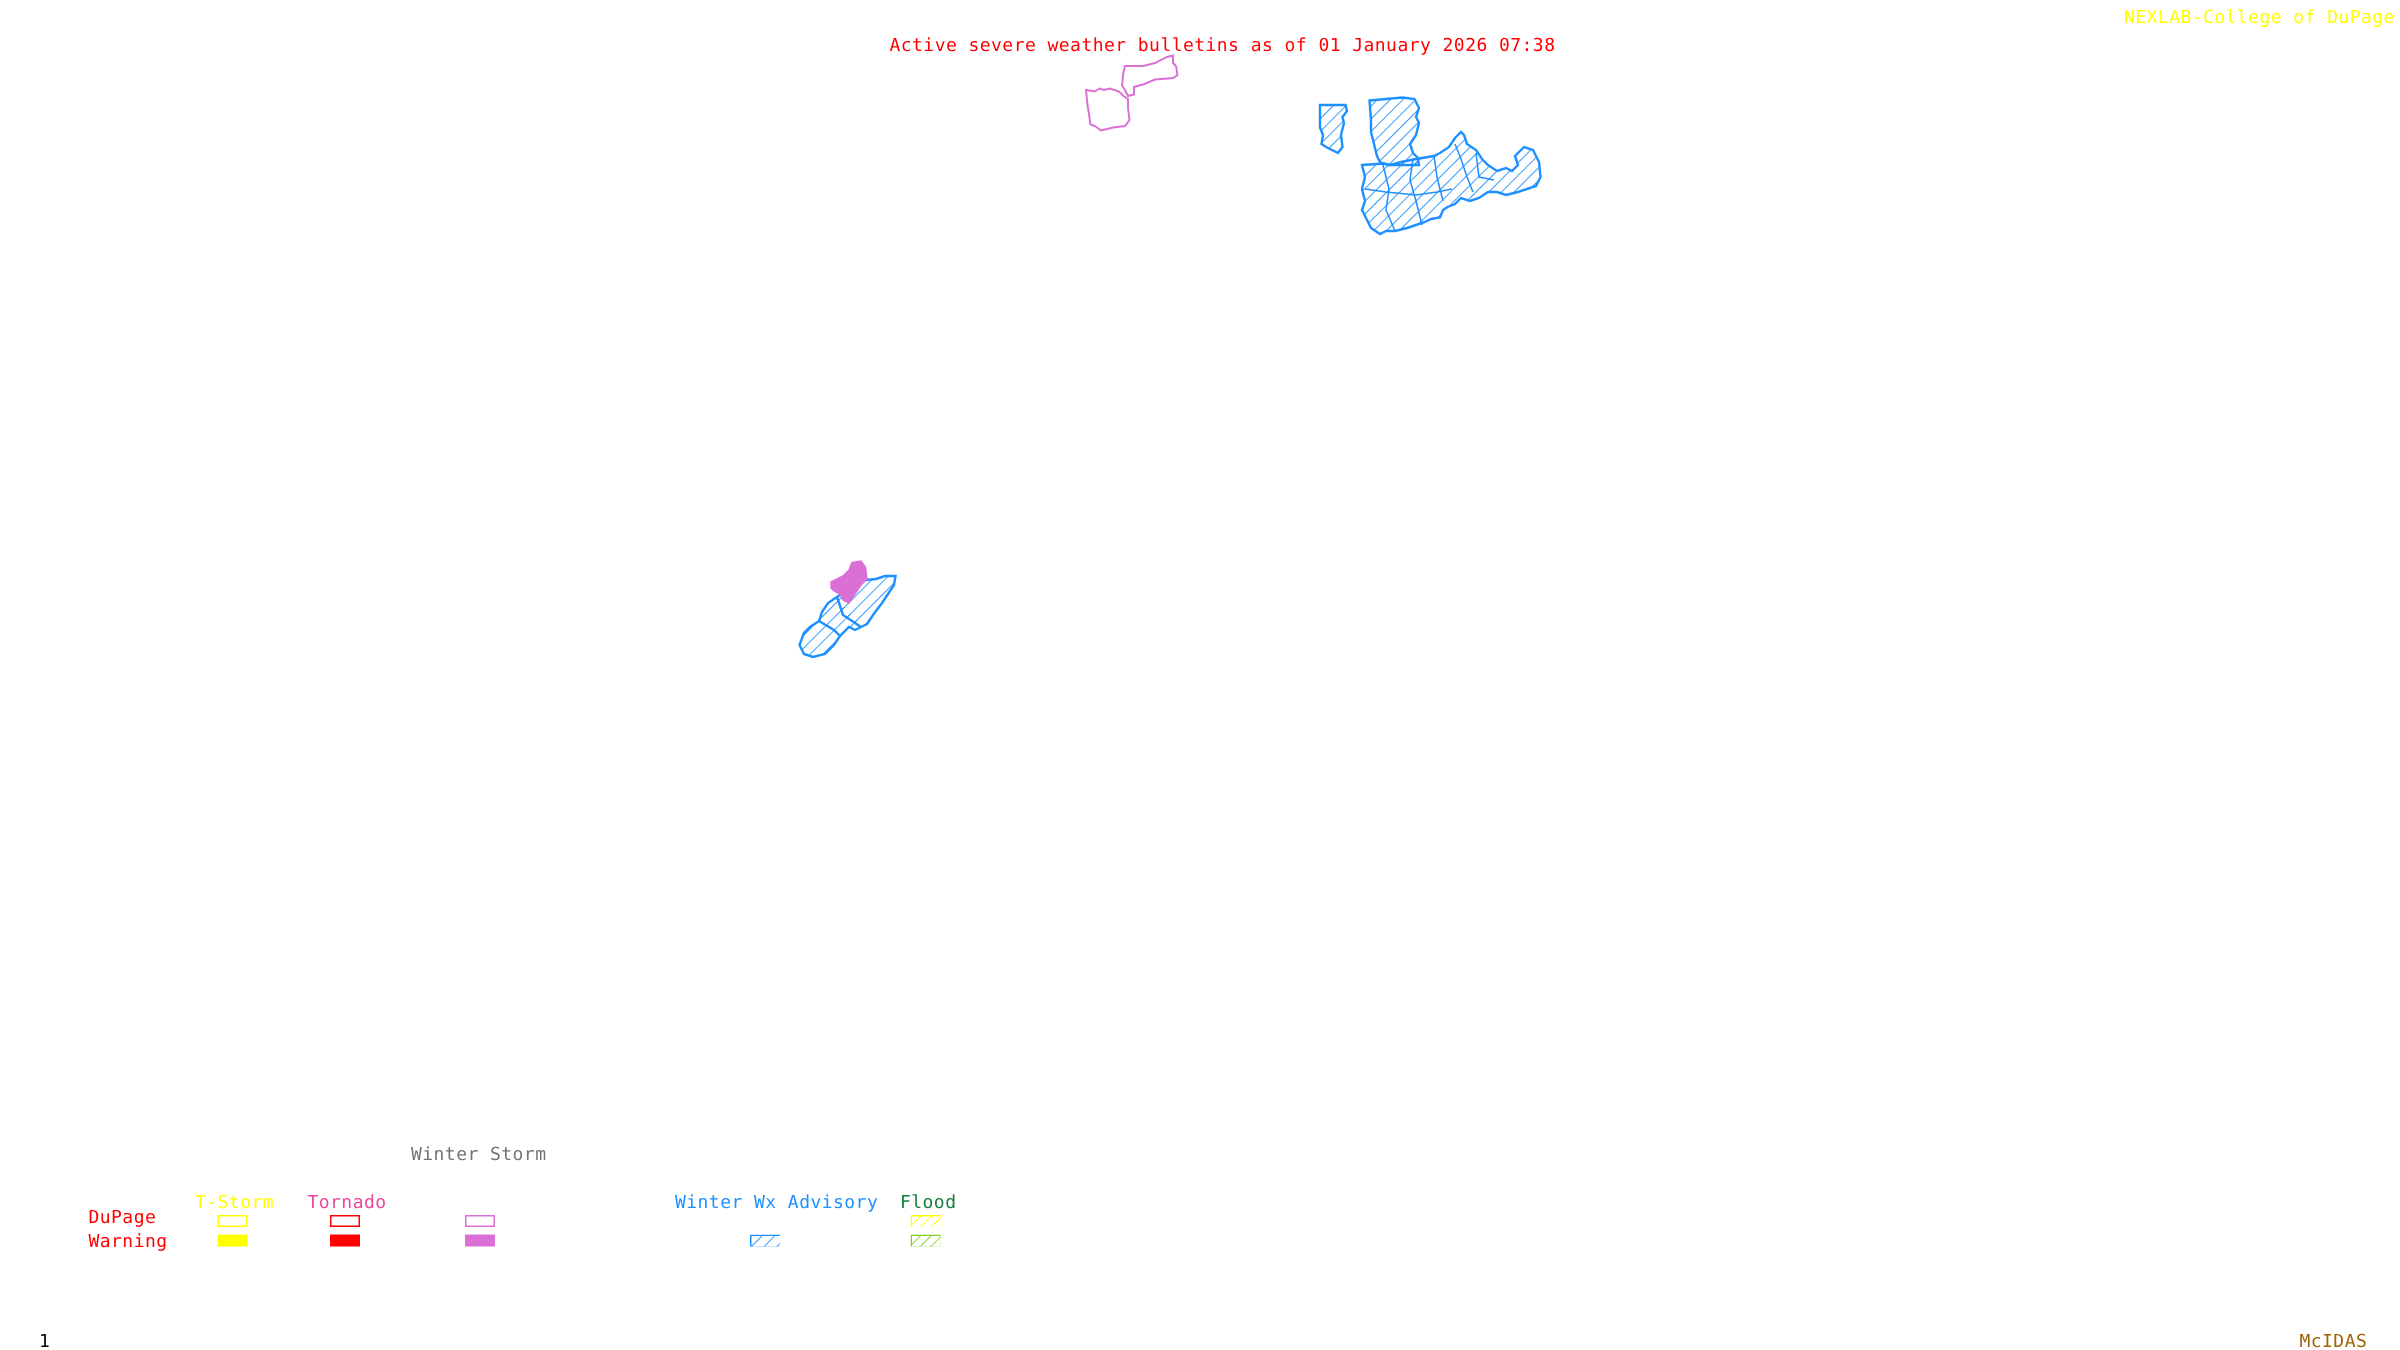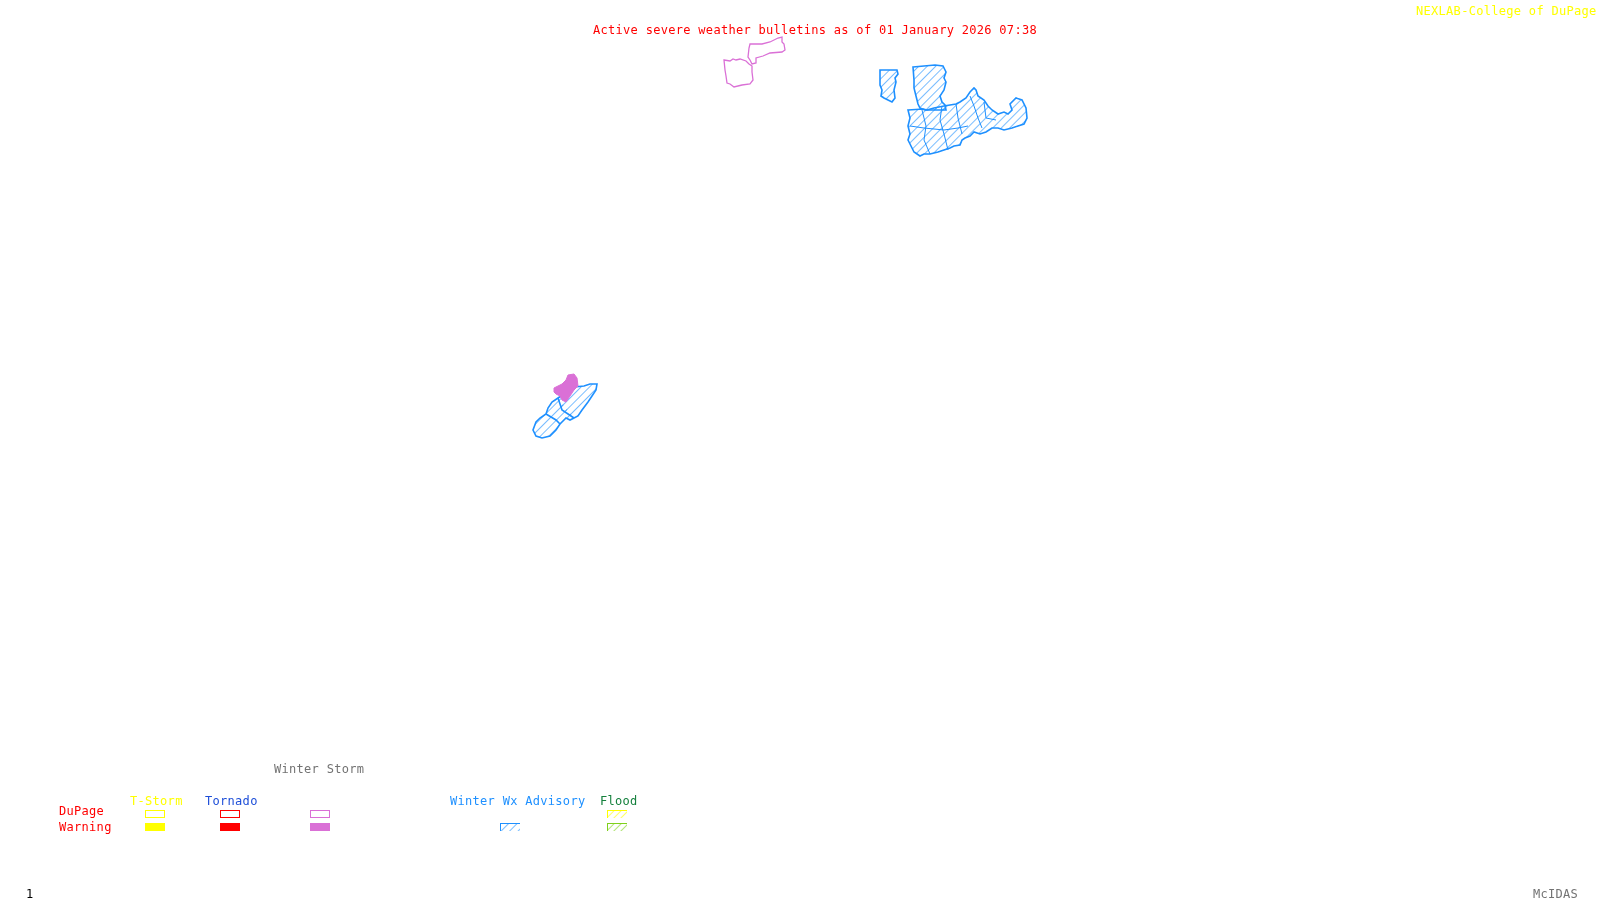--- a/index.html
+++ b/index.html
@@ -62,21 +62,21 @@
   
 </div>
 
 <div class="txt" style="left:59px; top:805px; color:#ff0000;">DuPage</div>
 <div class="txt" style="left:59px; top:821px; color:#ff0000;">Warning</div>
 
 <div class="txt" style="left:130px; top:795px; color:#ffff00;text-align:center;">T-Storm</div>
 <div class="box" style="left:145px; top:810px; border:1px solid #ffff00;"></div>
 <div class="box" style="left:145px; top:823px; background:#ffff00;"></div>
 
-<div class="txt" style="left:205px; top:795px; color:#1d4ed8;text-align:center;">Tornado</div>
+<div class="txt" style="left:205px; top:795px; color:#ec4899;text-align:center;">Tornado</div>
 <div class="box" style="left:220px; top:810px; border:1px solid #ff0000;"></div>
 <div class="box" style="left:220px; top:823px; background:#ff0000;"></div>
 
 <div class="txt" style="left:274px; top:763px; color:#737373;">Winter Storm</div>
 <div class="box" style="left:310px; top:810px; border:1px solid #da70d6;"></div>
 <div class="box" style="left:310px; top:823px; background:#da70d6;"></div>
 
 <div class="txt" style="left:450px; top:795px; color:#1e90ff;text-align:right;">Winter Wx Advisory</div>
 <svg class="box" style="left:500px; top:823px;" width="21" height="9">
   <rect x="0.5" y="0.5" width="20" height="8" fill="url(#hatch-blue)" stroke="#1e90ff" stroke-width="1"></rect>
@@ -84,13 +84,13 @@
 
 <div class="txt" style="left:600px; top:795px; color:#15803d;">Flood</div>
 <svg class="box" style="left:607px; top:810px;" width="21" height="9">
   <rect x="0.5" y="0.5" width="20" height="8" fill="url(#hatch-yellow)" stroke="#ffff00" stroke-width="1"></rect>
 </svg>
 <svg class="box" style="left:607px; top:823px;" width="21" height="9">
   <rect x="0.5" y="0.5" width="20" height="8" fill="url(#hatch-green)" stroke="#7fd11b" stroke-width="1"></rect>
 </svg>
 
 <div class="txt" style="left:26px; top:888px; color:#000000;">1</div>
-<div class="txt" style="left:1533px; top:888px; color:#737373;">McIDAS</div>
+<div class="txt" style="left:1533px; top:888px; color:#a16207;">McIDAS</div>
 
 </body></html>

